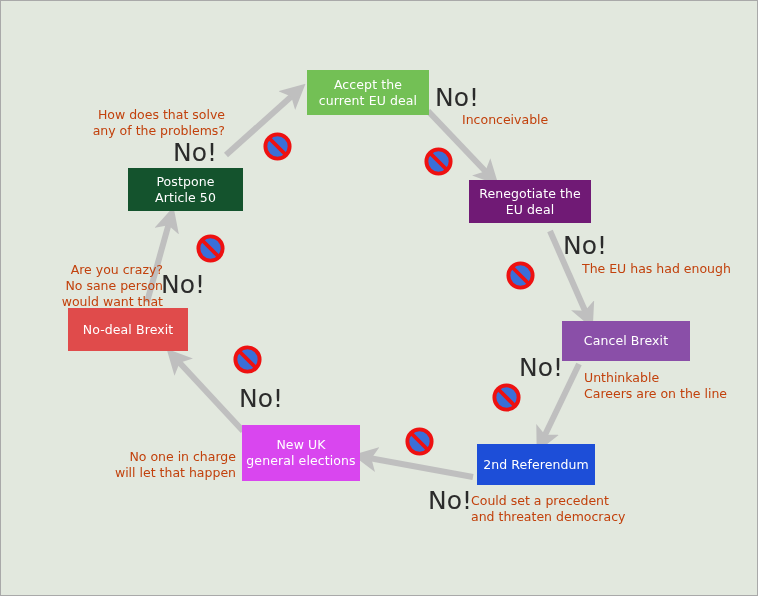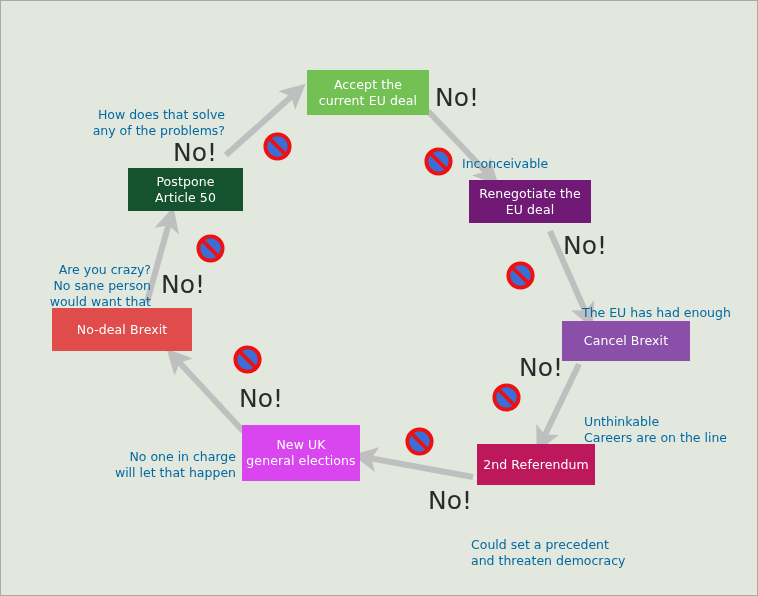--- a/index.html
+++ b/index.html
@@ -37,26 +37,26 @@
     color: #2b2b2b;
     font-family: "DejaVu Sans", sans-serif;
     letter-spacing: 0px;
     white-space: nowrap;
     user-select: none;
   }
   .note {
     position: absolute;
     font-size: 12.5px;
     line-height: 16px;
-    color: #0369a1;
+    color: #c2410c;
     white-space: pre-line;
     user-select: none;
   }
   .note.right { text-align: right; }
-  .note.left { text-align: left; margin-top: 44px; }
+  .note.left { text-align: left; }
   svg.arrows {
     position: absolute;
     left: 0;
     top: 0;
     width: 758px;
     height: 596px;
     pointer-events: none;
   }
   .sign {
     position: absolute;
@@ -85,24 +85,24 @@
         <line x1="225" y1="154" x2="292" y2="94"></line>
       </g>
   </svg>
 
   <div id="node-layer">
       <div class="node" style="left: 306px; top: 69px; width: 122px; height: 45px; background: rgb(115, 192, 85);">Accept the
 current EU deal</div>
       <div class="node" style="left: 468px; top: 179px; width: 122px; height: 43px; background: #701a75;">Renegotiate the
 EU deal</div>
       <div class="node" style="left: 561px; top: 320px; width: 128px; height: 40px; background: rgb(138, 79, 168);">Cancel Brexit</div>
-      <div class="node" style="left: 476px; top: 443px; width: 118px; height: 41px; background: #be185d;">2nd Referendum</div>
+      <div class="node" style="left: 476px; top: 443px; width: 118px; height: 41px; background: #1d4ed8;">2nd Referendum</div>
       <div class="node" style="left: 241px; top: 424px; width: 118px; height: 56px; background: #d946ef;">New UK
 general elections</div>
-      <div class="node" style="left: 51px; top: 307px; width: 140px; height: 43px; background: rgb(224, 75, 75);">No-deal Brexit</div>
+      <div class="node" style="left: 67px; top: 307px; width: 120px; height: 43px; background: rgb(224, 75, 75);">No-deal Brexit</div>
       <div class="node" style="left: 127px; top: 167px; width: 115px; height: 43px; background: #14532d;">Postpone
 Article 50</div>
     </div>
   <div id="sign-layer">
       <div class="sign" style="left: 261px; top: 130px;"><svg viewBox="0 0 32 32" width="31" height="31">
           <circle cx="16" cy="16" r="12.5" fill="#3a6fd8" stroke="#ee1111" stroke-width="4"></circle>
           <line x1="8.0" y1="8.0" x2="24.0" y2="24.0" stroke="#ee1111" stroke-width="4"></line>
         </svg></div>
       <div class="sign" style="left: 422px; top: 145px;"><svg viewBox="0 0 32 32" width="31" height="31">
           <circle cx="16" cy="16" r="12.5" fill="#3a6fd8" stroke="#ee1111" stroke-width="4"></circle>
@@ -138,20 +138,20 @@
       <div class="nolabel" style="left: 160px; top: 269px; color: rgb(43, 43, 43);">No!</div>
       <div class="nolabel" style="left: 172px; top: 137px; color: rgb(43, 43, 43);">No!</div>
       <div class="note left" style="left: 461px; top: 111px; width: 150px;">Inconceivable</div>
       <div class="note left" style="left: 581px; top: 260px; width: 180px;">The EU has had enough</div>
       <div class="note left" style="left: 583px; top: 369px; width: 180px;">Unthinkable
 Careers are on the line</div>
       <div class="note left" style="left: 470px; top: 492px; width: 200px;">Could set a precedent
 and threaten democracy</div>
       <div class="note right" style="left: 85px; top: 448px; width: 150px;">No one in charge
 will let that happen</div>
-      <div class="note right" style="left: 8px; top: 261px; width: 142px; text-align: right;">Are you crazy?
+      <div class="note right" style="left: 20px; top: 261px; width: 142px; text-align: right;">Are you crazy?
 No sane person
 would want that</div>
       <div class="note right" style="left: 66px; top: 106px; width: 158px;">How does that solve
 any of the problems?</div>
     </div>
 
 </div>
 
 </body></html>

